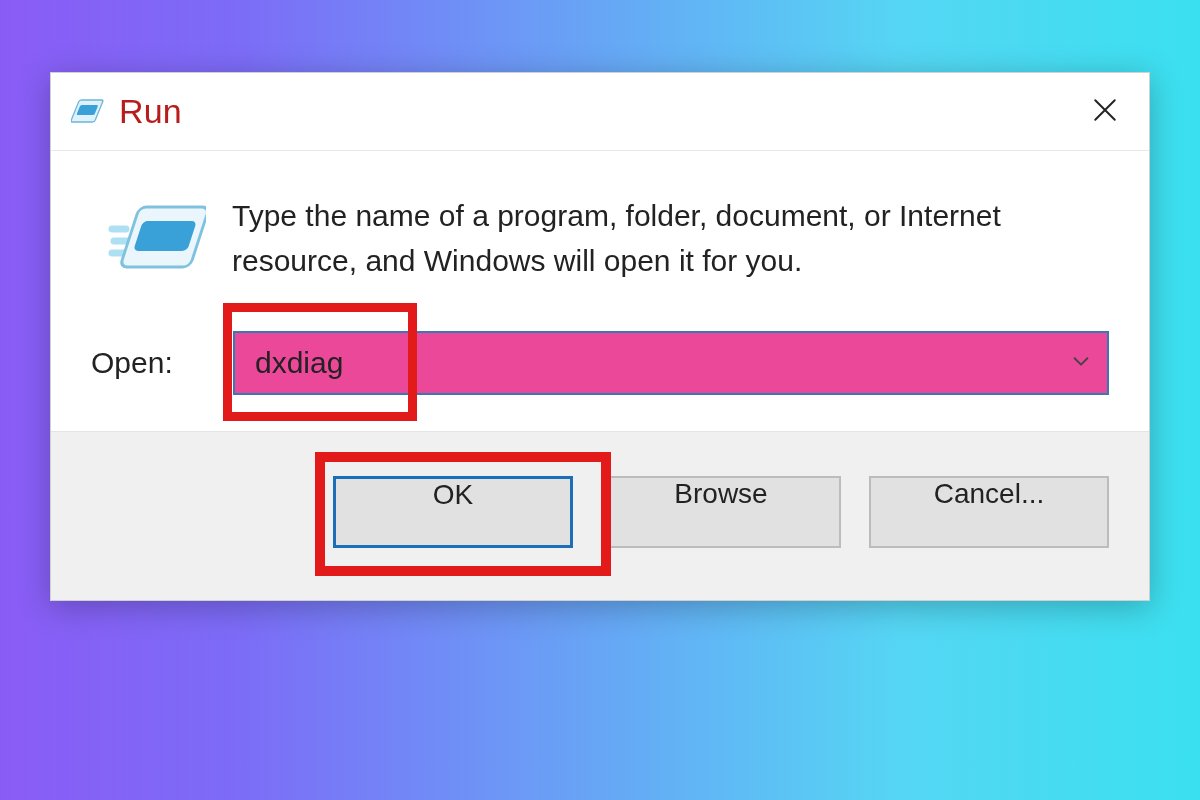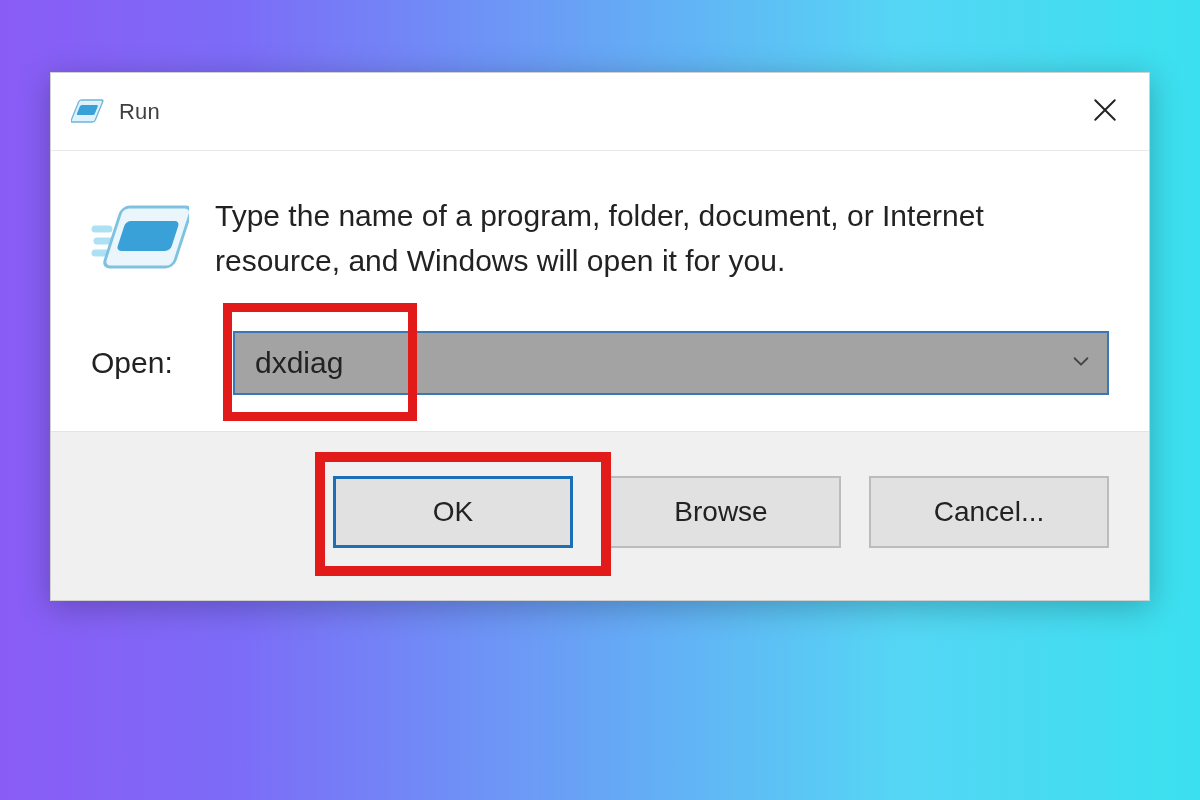--- a/index.html
+++ b/index.html
@@ -33,42 +33,43 @@
       border-bottom: 1px solid #e8e8e8;
       padding: 0 8px 0 20px;
     }
     .titlebar .run-icon-small {
       width: 34px;
       height: 32px;
       margin-right: 14px;
       flex: 0 0 auto;
     }
     .titlebar .title-text {
-      font-size: 22px;
-      color: #404040;
+      font-size: 34px;
+      color: #b91c1c;
       flex: 1 1 auto;
       letter-spacing: .2px;
     }
     .titlebar .close-btn {
       width: 72px;
       height: 58px;
       display: flex;
       align-items: center;
       justify-content: center;
       cursor: pointer;
     }
     .titlebar .close-btn svg { width: 26px; height: 26px; }
     
     .body {
       padding: 42px 40px 36px 40px;
     }
     .desc-row {
       display: flex;
       gap: 26px;
       align-items: flex-start;
+      justify-content: center;
     }
     .run-icon-large {
       width: 98px;
       height: 84px;
       flex: 0 0 auto;
       margin-top: 6px;
     }
     .desc-text {
       font-size: 30px;
       line-height: 1.5;
@@ -88,21 +89,21 @@
       width: 120px;
     }
     .open-field-wrap {
       position: relative;
       flex: 1 1 auto;
     }
     .open-field {
       width: 100%;
       height: 64px;
       border: 2px solid #3a78b5;
-      background: #a3a3a3;
+      background: #ec4899;
       font-size: 30px;
       color: #222;
       padding: 0 48px 0 20px;
       outline: none;
       font-family: inherit;
     }
     .open-dd {
       position: absolute;
       right: 14px;
       top: 50%;
@@ -138,21 +139,21 @@
     .btn {
       width: 240px;
       height: 72px;
       background: #e1e1e1;
       border: 2px solid #bcbcbc;
       font-size: 28px;
       color: #222;
       font-family: inherit;
       cursor: pointer;
       display: flex;
-      align-items: center;
+      align-items: flex-start;
       justify-content: center;
     }
     .btn.ok {
       border: 3px solid #1c6fb6;
     }
     .hl-ok {
       position: absolute;
       border: 10px solid #e21a1a;
       pointer-events: none;
       left: 264px;

